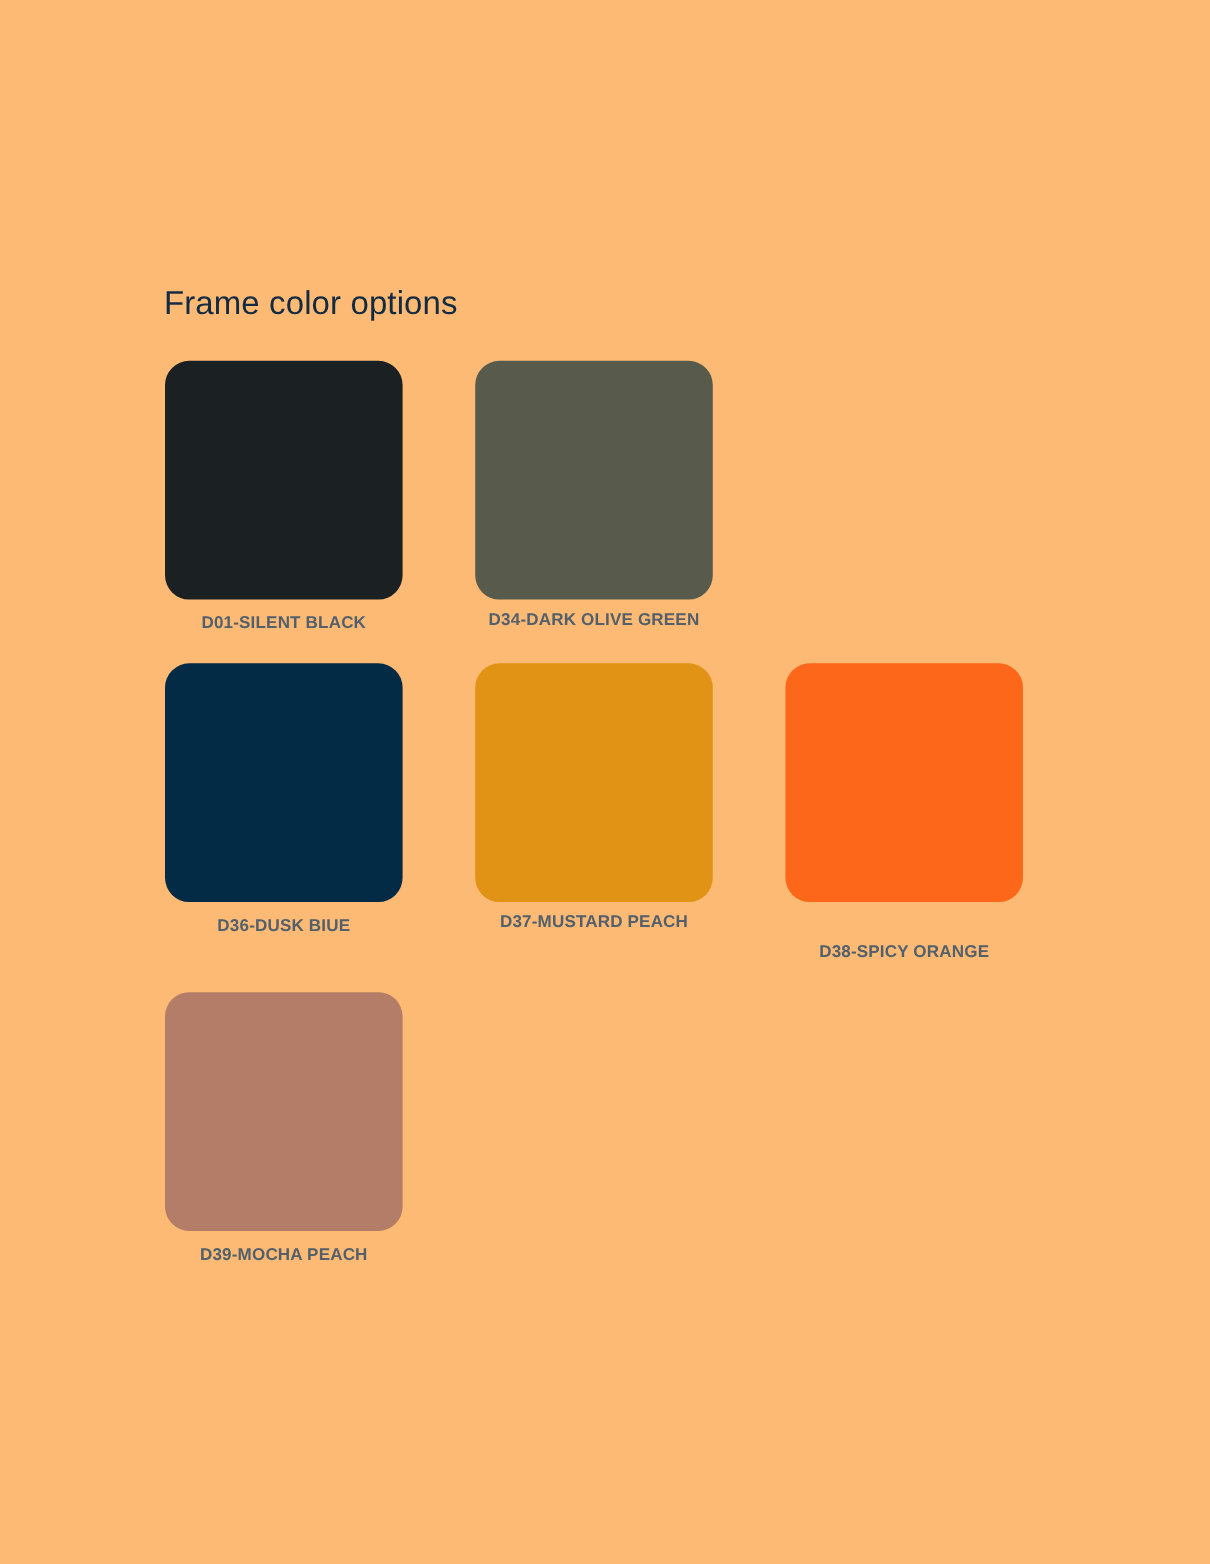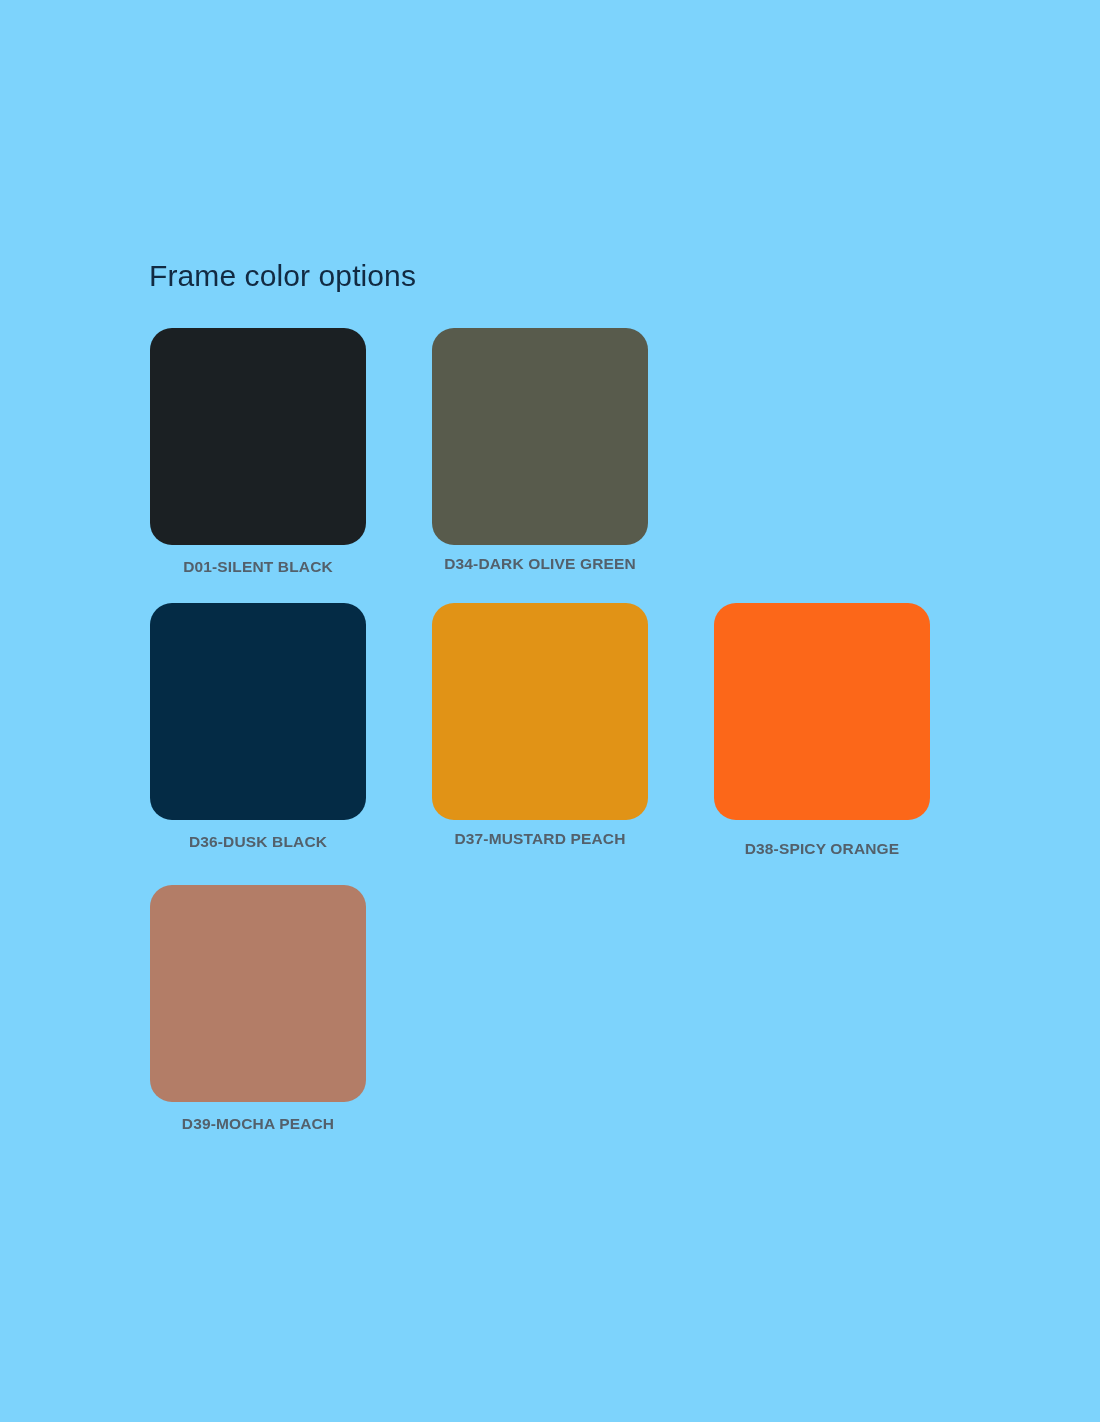--- a/index.html
+++ b/index.html
@@ -12,21 +12,21 @@
     background: #ffffff;
     font-family: "Liberation Sans", sans-serif;
     -webkit-font-smoothing: antialiased;
     overflow: hidden;
   }
 
   #page {
     position: relative;
     width: 1100px;
     height: 1422px;
-    background: #7dd3fc;
+    background: #fdba74;
   }
 
   #page-title {
     position: absolute;
     left: 149px;
     top: 238px;
     font-size: 30px;
     font-weight: 400;
     color: #122a42;
     letter-spacing: 0.1px;
@@ -85,21 +85,21 @@
   .swatch-row {
     margin-bottom: 28px;
   }
   .swatch-row:last-child {
     margin-bottom: 12px;
   }
 
   
   .nudge-up-6 { margin-top: 13px; }
   .nudge-up-9 { margin-top: 10px; }
-  .nudge-down-3 { margin-top: 20px; }
+  .nudge-down-3 { margin-top: 37px; }
 </style>
 </head>
 <body>
 
 <div id="page">
 
   <h1 id="page-title">Frame color options</h1>
 
   <div id="swatch-grid">
       <div class="swatch-row">
@@ -108,21 +108,21 @@
           <div class="swatch-label nudge-up-6">D01-SILENT BLACK</div>
         </div>
         <div class="swatch-cell">
           <div class="swatch-chip" style="background: rgb(88, 91, 76);"></div>
           <div class="swatch-label nudge-up-9">D34-DARK OLIVE GREEN</div>
         </div>
       </div>
       <div class="swatch-row">
         <div class="swatch-cell">
           <div class="swatch-chip" style="background: rgb(4, 43, 69);"></div>
-          <div class="swatch-label nudge-up-6">D36-DUSK BLACK</div>
+          <div class="swatch-label nudge-up-6">D36-DUSK BIUE</div>
         </div>
         <div class="swatch-cell">
           <div class="swatch-chip" style="background: rgb(225, 147, 22);"></div>
           <div class="swatch-label nudge-up-9">D37-MUSTARD PEACH</div>
         </div>
         <div class="swatch-cell">
           <div class="swatch-chip" style="background: rgb(252, 103, 25);"></div>
           <div class="swatch-label nudge-down-3">D38-SPICY ORANGE</div>
         </div>
       </div>

